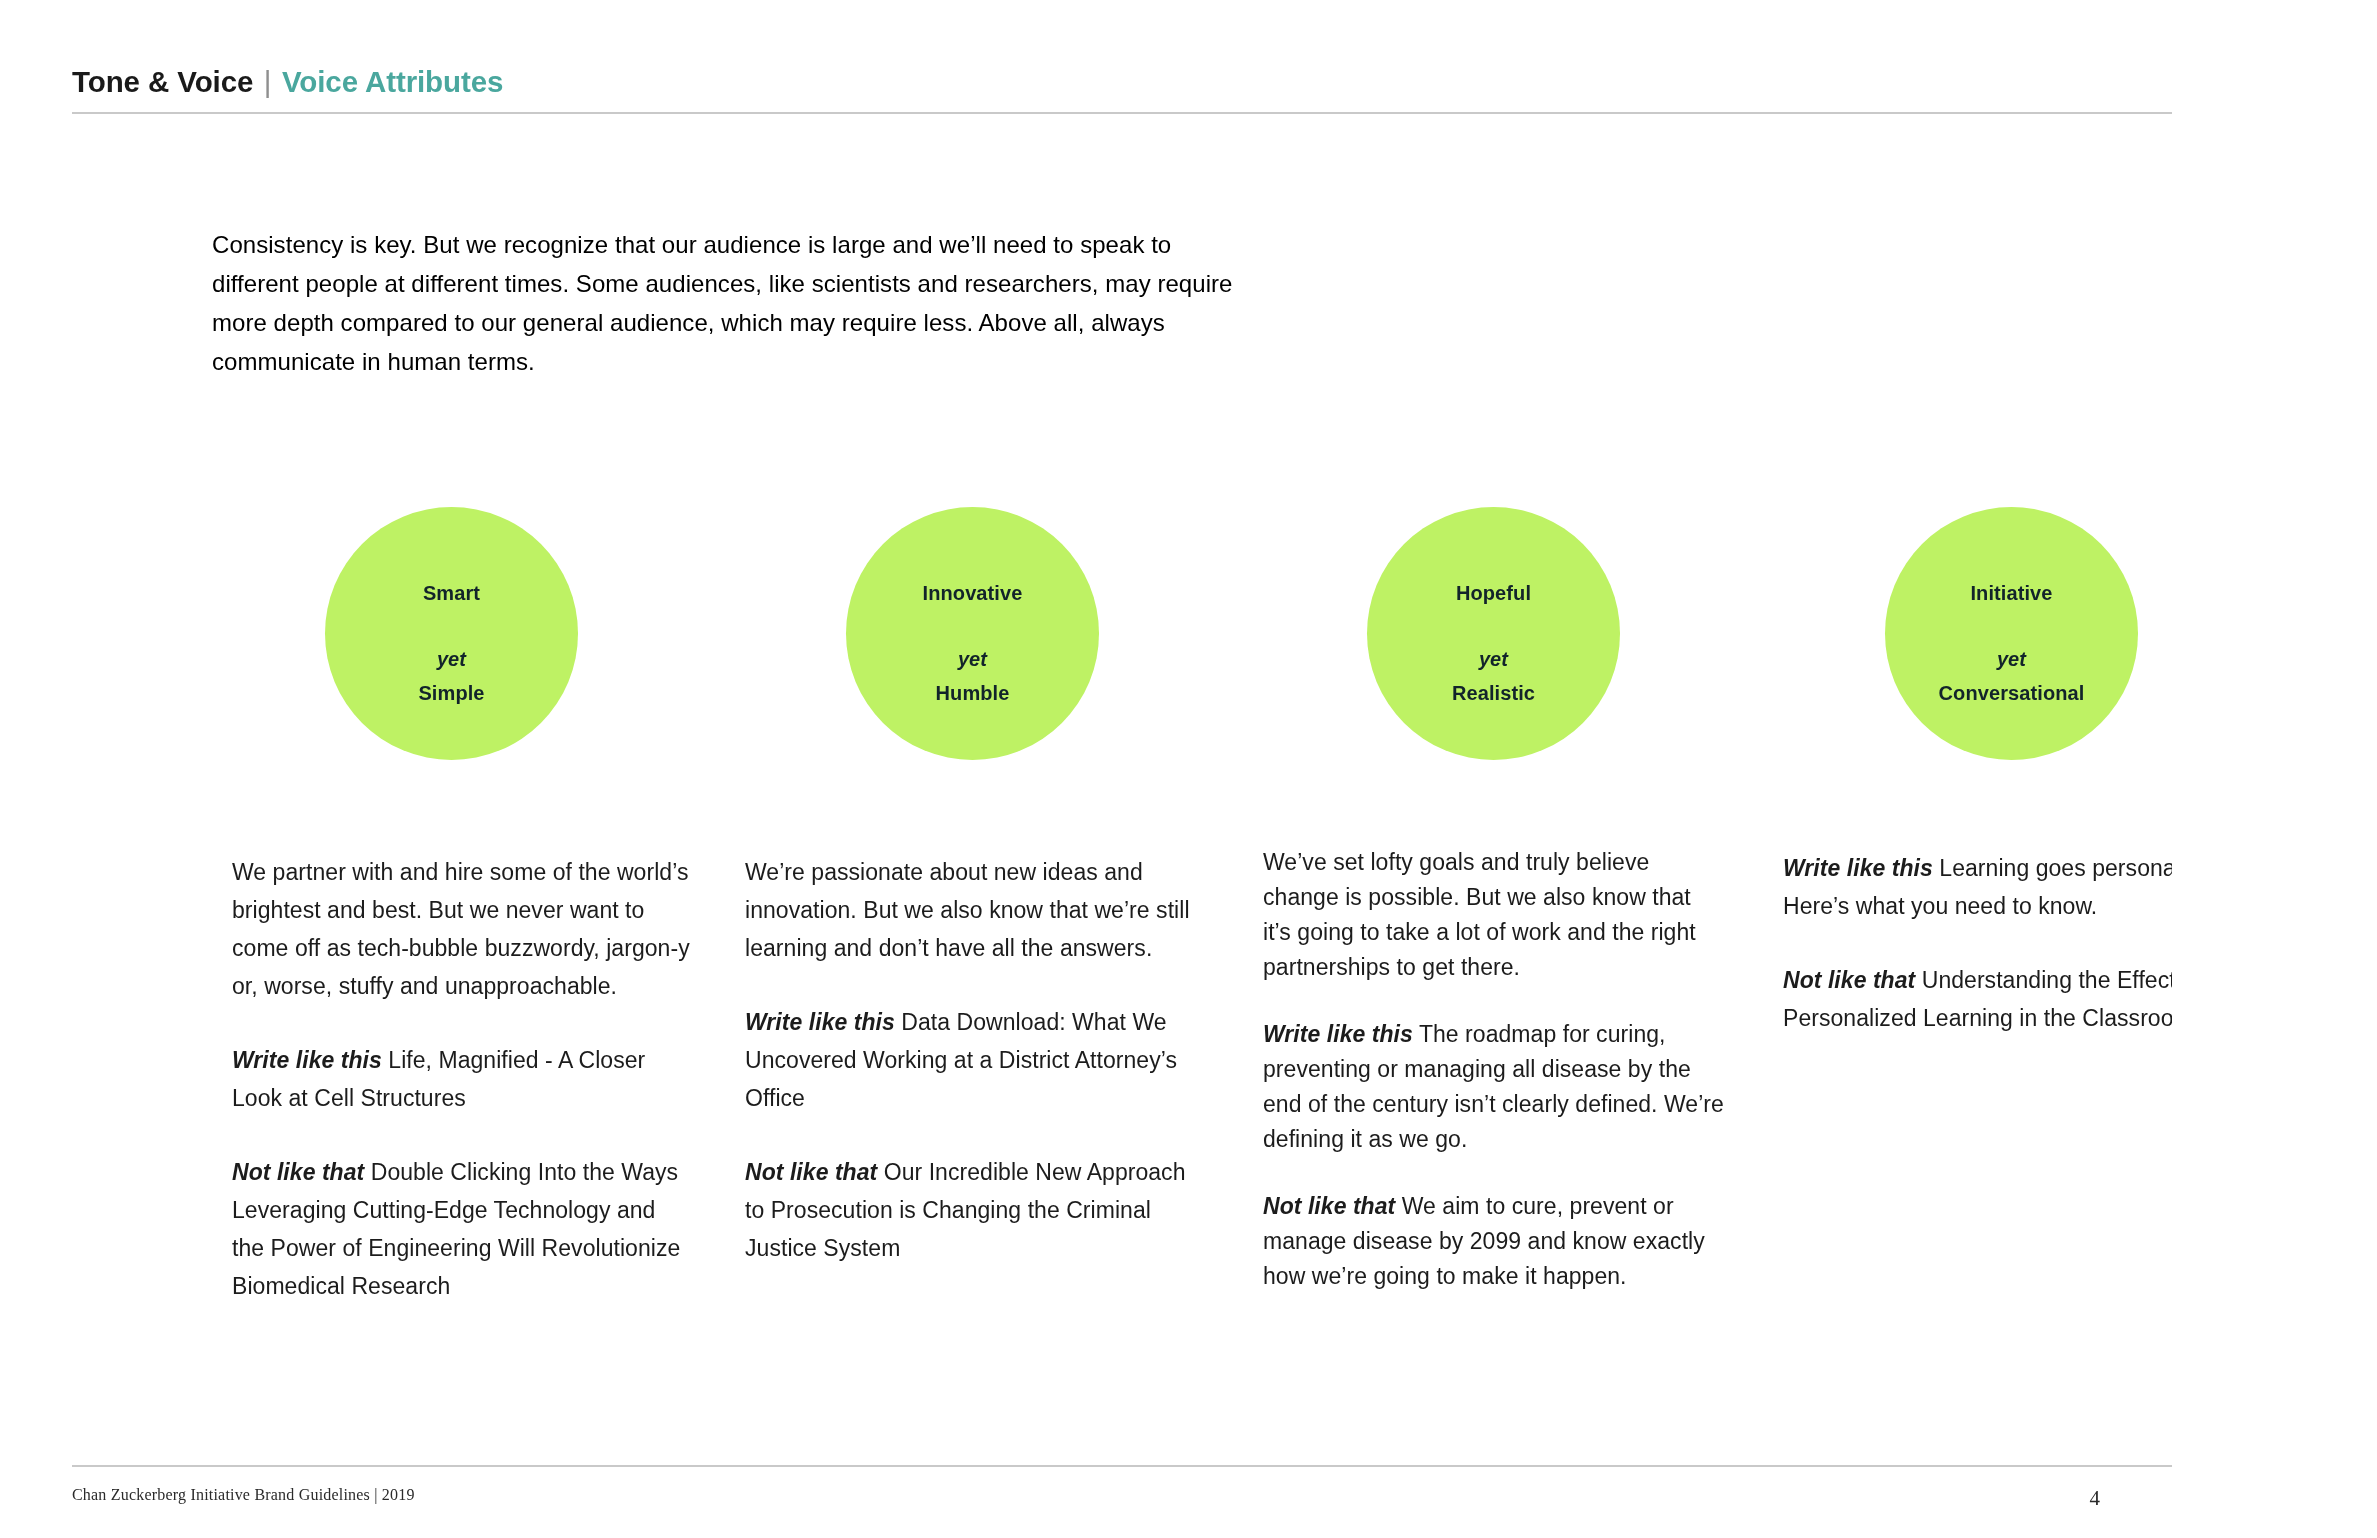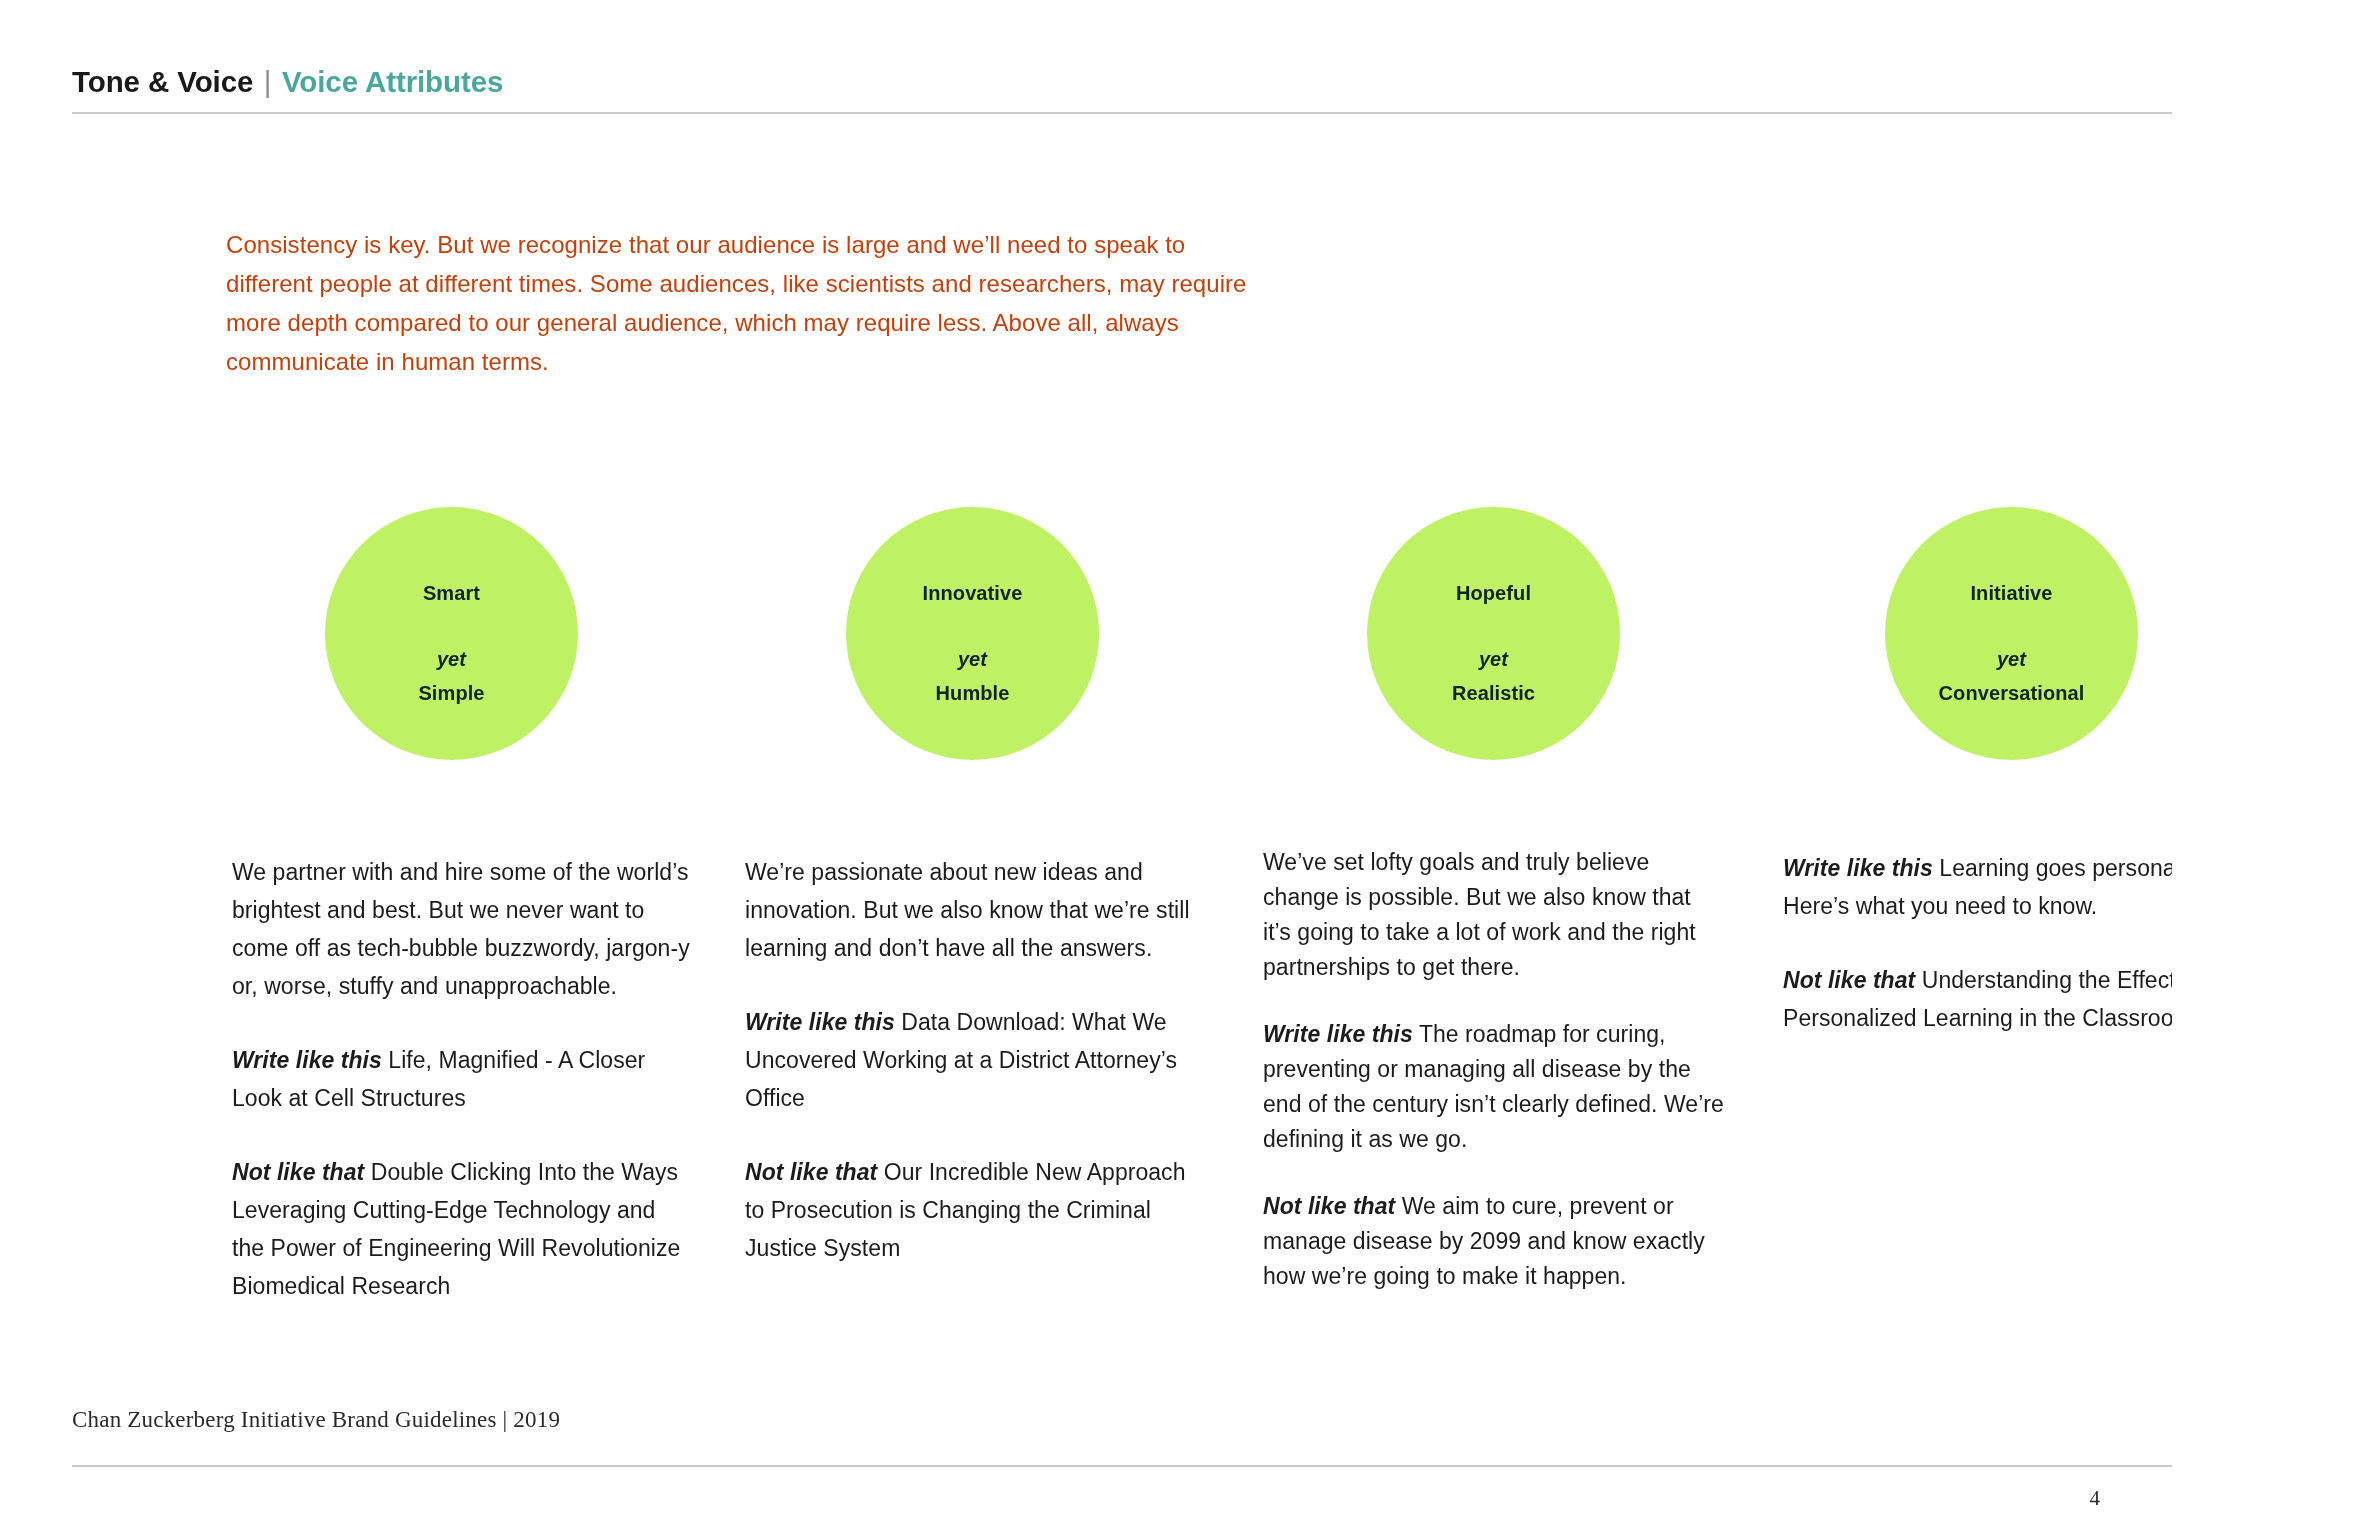--- a/index.html
+++ b/index.html
@@ -55,26 +55,26 @@
     left: 72px;
     top: 112px;
     width: 2233px;
     height: 1.9px;
     background: #c9c9c9;
   }
 
   
   .intro {
     position: absolute;
-    left: 226px;
+    left: 212px;
     top: 225px;
     width: 1027px;
     font-size: 24px;
     line-height: 39px;
-    color: #c2410c;
+    color: #000000;
     letter-spacing: 0.05px;
   }
 
   
   .circles {
     position: absolute;
     left: 0;
     top: 507px;
     width: 2378px;
     height: 253px;
@@ -138,23 +138,23 @@
     position: absolute;
     left: 72px;
     top: 1465px;
     width: 2233px;
     height: 1.9px;
     background: #c9c9c9;
   }
   .footer-text {
     position: absolute;
     left: 72px;
-    top: 1407px;
+    top: 1486px;
     font-family: "Liberation Serif", serif;
-    font-size: 23px;
+    font-size: 16px;
     color: #2a2a2a;
     letter-spacing: 0.2px;
   }
   .footer-page {
     position: absolute;
     right: 72px;
     top: 1486px;
     font-family: "Liberation Serif", serif;
     font-size: 21px;
     color: #2a2a2a;

